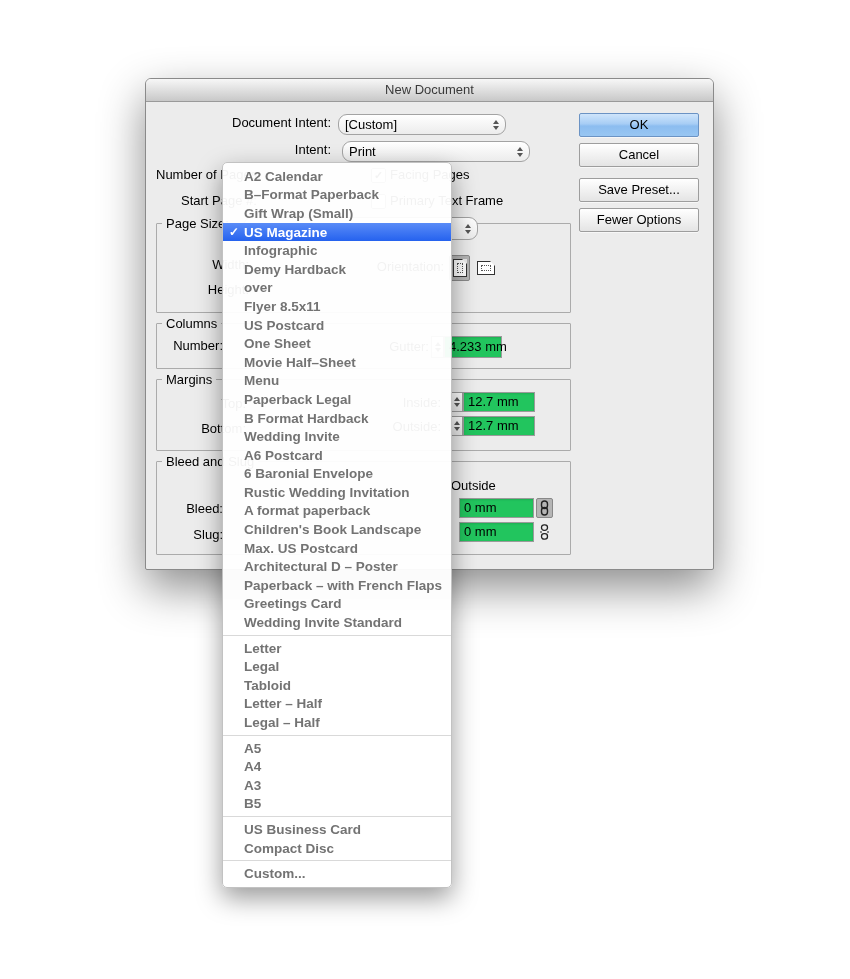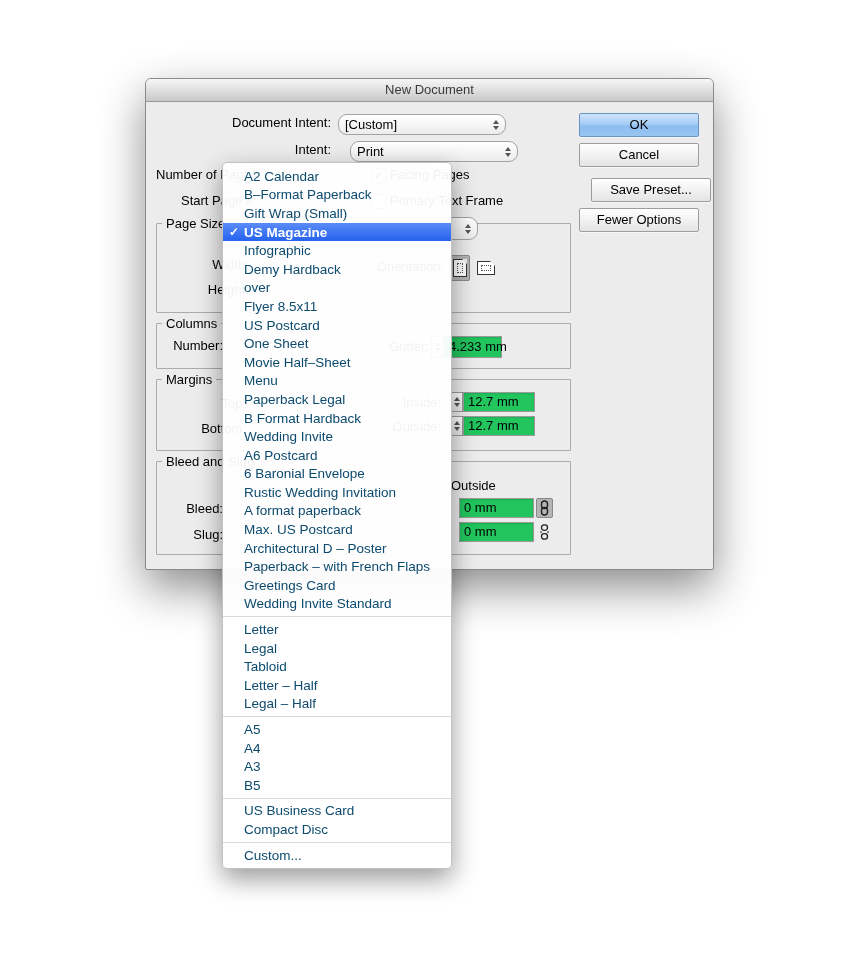--- a/index.html
+++ b/index.html
@@ -50,22 +50,22 @@
   .page-ic:after{content:"";position:absolute;right:-1px;top:-1px;width:0;height:0;
                  border-top:5px solid #ececec;border-left:5px solid transparent;}
   .page-ic .dot{position:absolute;left:3px;top:3px;right:3px;bottom:3px;border:1px dotted #555;}
   
   .linkbox{position:absolute;width:17px;height:20px;display:flex;align-items:center;justify-content:center;border-radius:2px;}
   .linkbox.pressed{background:#b5b5b5;border:1px solid #898989;box-sizing:border-box;}
   
   .menu{position:absolute;left:222px;top:162px;width:230px;background:rgba(255,255,255,.95);
         border:1px solid #c2c2c2;border-radius:5px;box-shadow:0 10px 26px rgba(0,0,0,.4);
         padding:4px 0;z-index:20;box-sizing:border-box;}
-  .menu-item{height:18.6px;display:flex;align-items:center;font-size:13.5px;color:#0c4a6e;
-             padding-left:6px;white-space:nowrap;}
+  .menu-item{height:18.6px;display:flex;align-items:center;font-size:13.5px;color:#737373;
+             padding-left:6px;white-space:nowrap;font-weight:bold;}
   .menu-item .check{width:15px;flex:0 0 15px;font-size:12px;font-weight:bold;}
   .menu-item.selected{background:linear-gradient(#5a8cf7,#2562ee);color:#fff;font-weight:bold;}
   .menu-sep{height:1px;background:#d9d9d9;margin:3px 0;}
   .ghost{z-index:1;}
 </style>
 </head>
 <body>
 
 <div class="stage">
   <div class="dialog">
@@ -75,31 +75,31 @@
 
     <div class="lbl r" style="left:10px;top:36px;width:175px;">Document Intent:</div>
     <div class="popup" style="left:192px;top:35px;width:168px;">
       <span>[Custom]</span>
       <span class="updown">
           <span class="tri-up"></span>
           <span class="tri-down"></span>
         </span>
     </div>
     <div class="lbl r" style="left:10px;top:63px;width:175px;">Intent:</div>
-    <div class="popup" style="left:204px;top:62px;width:168px;">
+    <div class="popup" style="left:196px;top:62px;width:188px;">
       <span>Print</span>
       <span class="updown">
           <span class="tri-up"></span>
           <span class="tri-down"></span>
         </span>
     </div>
 
     <div class="btn default" style="left:433px;top:34px;">OK</div>
     <div class="btn" style="left:433px;top:64px;">Cancel</div>
-    <div class="btn" style="left:433px;top:99px;margin-left:12px;">Save Preset...</div>
+    <div class="btn" style="left:433px;top:99px;">Save Preset...</div>
     <div class="btn" style="left:433px;top:129px;">Fewer Options</div>
 
     <div class="lbl ghost" style="left:10px;top:88px;">Number of Pages:</div>
     <div class="cb ghost" style="left:225px;top:89px;">✓</div>
     <div class="lbl ghost" style="left:244px;top:88px;">Facing Pages</div>
     <div class="lbl ghost" style="left:35px;top:114px;">Start Page #:</div>
     <div class="cb ghost" style="left:225px;top:115px;"></div>
     <div class="lbl ghost" style="left:244px;top:114px;">Primary Text Frame</div>
 
     <div class="group" style="left:10px;top:144px;width:413px;height:88px;">
@@ -253,20 +253,24 @@
       <div class="menu-item">
         <span class="check"></span>
         <span>Rustic Wedding Invitation</span>
       </div>
       <div class="menu-item">
         <span class="check"></span>
         <span>A format paperback</span>
       </div>
       <div class="menu-item">
         <span class="check"></span>
+        <span>Children's Book Landscape</span>
+      </div>
+      <div class="menu-item">
+        <span class="check"></span>
         <span>Max. US Postcard</span>
       </div>
       <div class="menu-item">
         <span class="check"></span>
         <span>Architectural D – Poster</span>
       </div>
       <div class="menu-item">
         <span class="check"></span>
         <span>Paperback – with French Flaps</span>
       </div>

